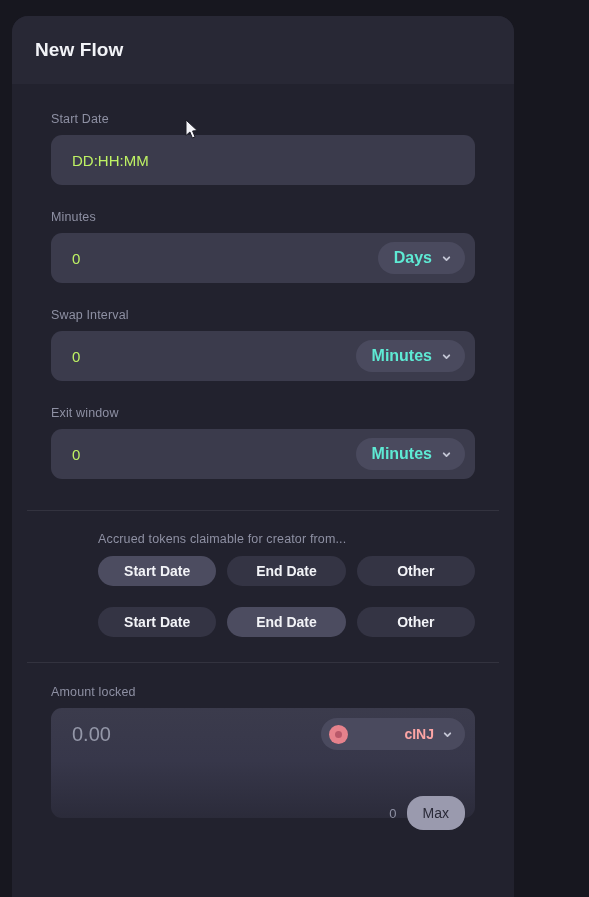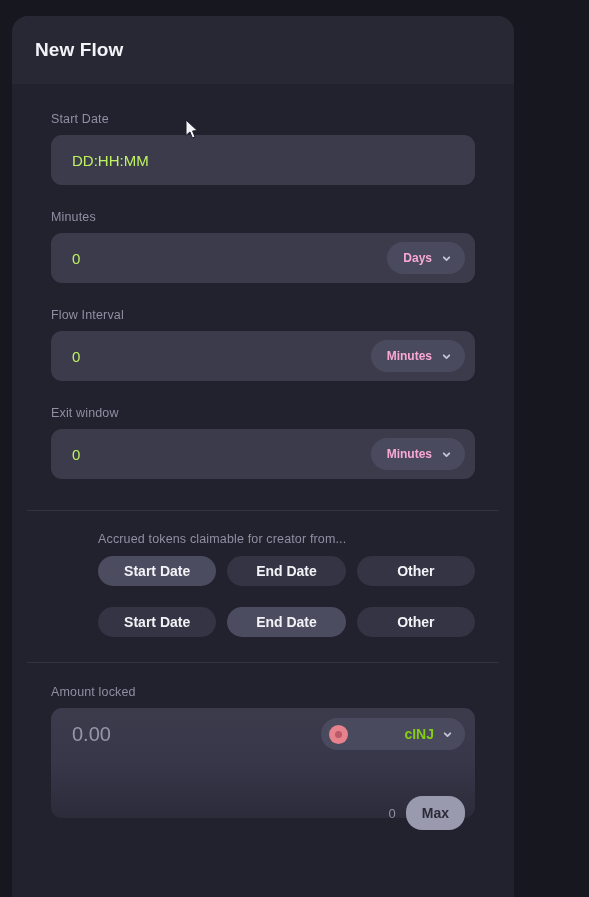--- a/index.html
+++ b/index.html
@@ -92,23 +92,23 @@
     gap: 9px;
     background: #4a4a5e;
     border-radius: 16px;
     height: 32px;
     padding: 0 13px 0 16px;
     box-sizing: border-box;
     cursor: pointer;
   }
 
   .unit-pill-label {
-    font-size: 12px;
+    font-size: 16px;
     font-weight: bold;
-    color: #f9a8d4;
+    color: #5eead4;
     white-space: nowrap;
   }
 
   .chev {
     width: 11px;
     height: 11px;
     flex: none;
     display: block;
   }
   .chev path {
@@ -207,21 +207,21 @@
   .token-icon .glyph {
     width: 7px;
     height: 7px;
     border-radius: 50%;
     background: #b9596a;
   }
 
   .token-symbol {
     font-size: 14px;
     font-weight: bold;
-    color: #84cc16;
+    color: #fca5a5;
     margin-left: 48px;
   }
 
   .balance-row {
     position: absolute;
     right: 10px;
     bottom: -12px;
     display: flex;
     align-items: center;
     gap: 10px;
@@ -237,21 +237,20 @@
     color: #2a2a38;
     font-size: 14px;
     border-radius: 16px;
     height: 34px;
     padding: 0 16px;
     display: flex;
     align-items: center;
     justify-content: center;
     cursor: pointer;
     user-select: none;
-    font-weight: bold;
   }
 
   
   .cursor {
     position: absolute;
     left: 185px;
     top: 119px;
     width: 14px;
     height: 21px;
     pointer-events: none;
@@ -285,21 +284,21 @@
           <div class="unit-pill">
             <span class="unit-pill-label">Days</span>
             <svg class="chev" viewBox="0 0 12 12">
                 <path d="M3 4.7 L6 7.7 L9 4.7"></path>
               </svg>
           </div>
         </div>
       </div>
 
       <div class="field">
-        <div class="field-label">Flow Interval</div>
+        <div class="field-label">Swap Interval</div>
         <div class="input-shell">
           <div class="input-value">0</div>
           <div class="unit-pill">
             <span class="unit-pill-label">Minutes</span>
             <svg class="chev" viewBox="0 0 12 12">
                 <path d="M3 4.7 L6 7.7 L9 4.7"></path>
               </svg>
           </div>
         </div>
       </div>

